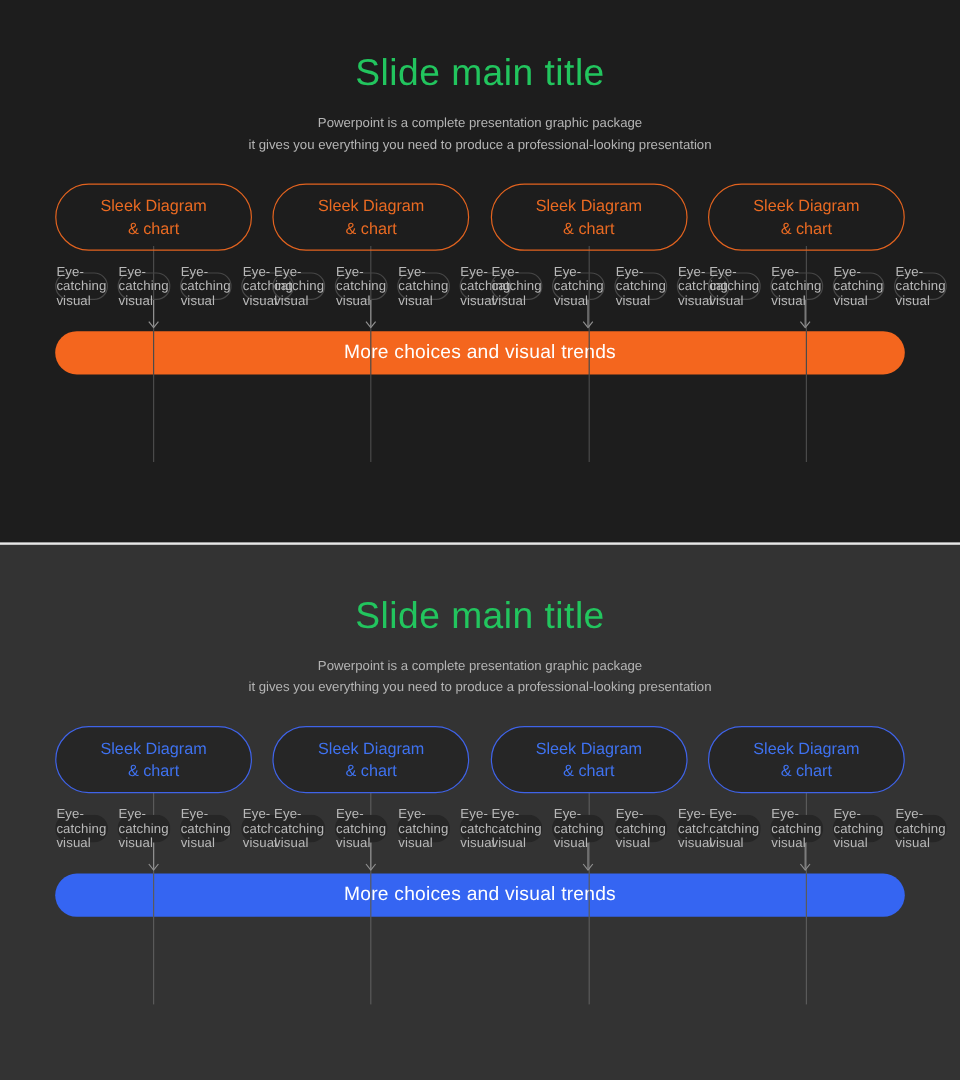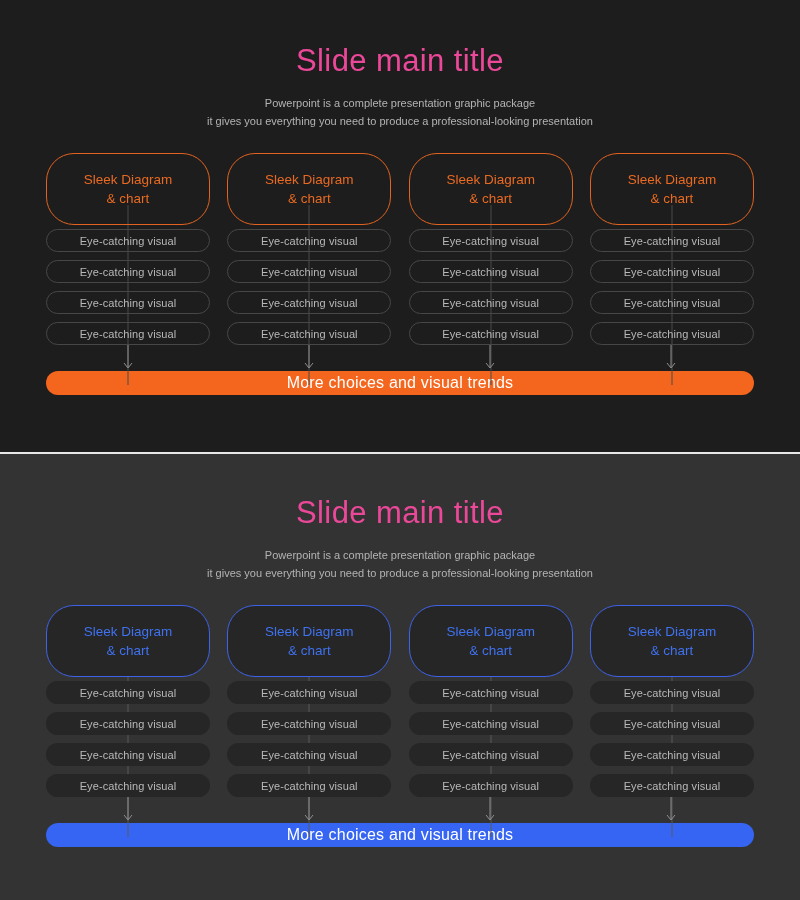--- a/index.html
+++ b/index.html
@@ -35,21 +35,21 @@
 
   .slide--gray {
     height: 448px;
     background: #333333;
     border-top: 2px solid #e8e8e8;
   }
 
   
   .slide-title {
     text-align: center;
-    color: #ec4899;
+    color: #22c55e;
     font-size: 31px;
     font-weight: 300;
     letter-spacing: 0.4px;
     margin: 0;
     padding-top: 44px;
     line-height: 1.1;
   }
 
   .slide--gray .slide-title {
     padding-top: 42px;
@@ -99,21 +99,21 @@
     z-index: 0;
   }
 
   .slide--gray .column-spine {
     background: #5a5a5a;
   }
 
   .head-pill {
     position: relative;
     z-index: 1;
-    height: 72px;
+    height: 56px;
     border-radius: 28px;
     box-sizing: border-box;
     display: flex;
     align-items: center;
     justify-content: center;
     text-align: center;
     font-size: 13.5px;
     font-weight: 400;
     line-height: 1.42;
   }
@@ -126,23 +126,22 @@
 
   .slide--gray .head-pill {
     border: 1px solid #3f63e8;
     color: #3f72f0;
     background: #262626;
   }
 
   .item-list {
     position: relative;
     z-index: 1;
-    margin-top: 4px;
-    display: flex;
-    flex-direction: column;
+    margin-top: 18px;
+    display: flex;
     gap: 8px;
   }
 
   .item-pill {
     height: 23px;
     border-radius: 12px;
     box-sizing: border-box;
     display: flex;
     align-items: center;
     justify-content: center;
@@ -179,21 +178,21 @@
   }
 
   .arrow svg {
     display: block;
   }
 
   
   .cta {
     width: 708px;
     margin: 0 auto;
-    height: 24px;
+    height: 36px;
     border-radius: 20px;
     display: flex;
     align-items: center;
     justify-content: center;
     color: #ffffff;
     font-size: 16px;
     font-weight: 400;
     letter-spacing: 0.2px;
   }
 

